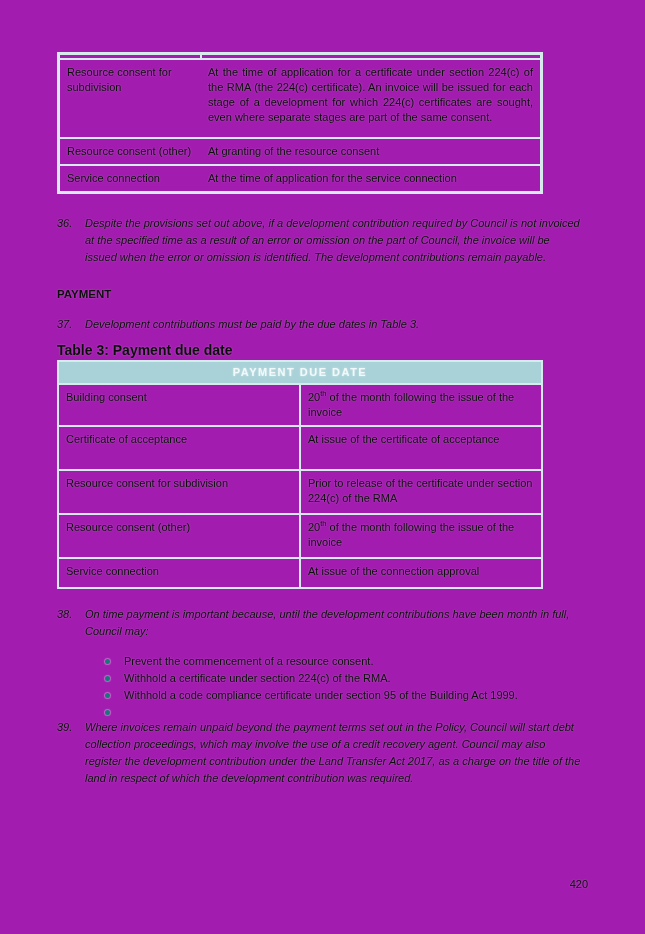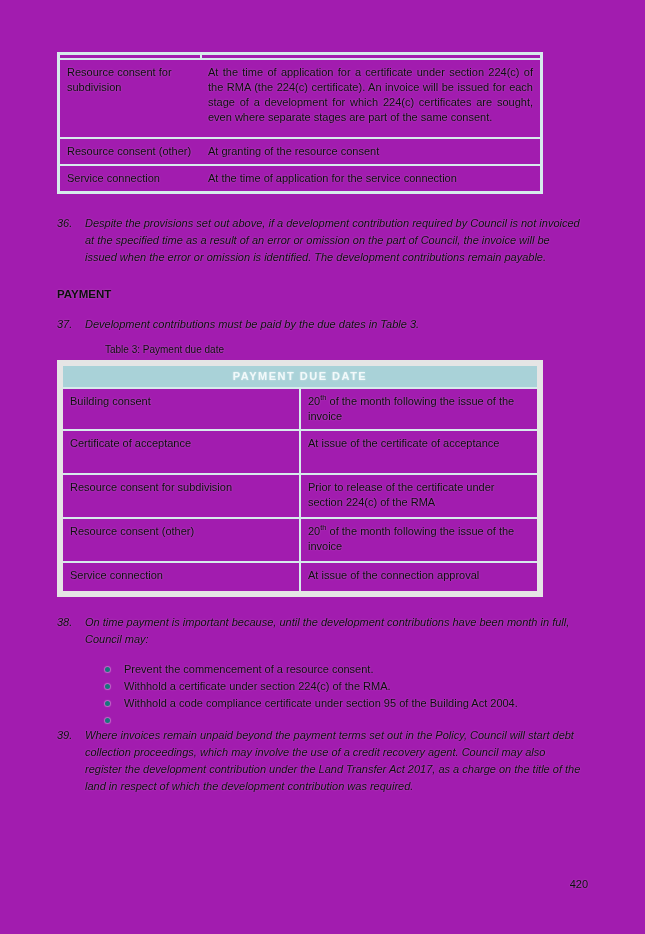--- a/index.html
+++ b/index.html
@@ -32,21 +32,21 @@
   .tbl-top { margin-top: 52px; border: 3px solid #d7ebec; }
   .tbl-top tr { border-top: 2px solid #d7ebec; }
   .tbl-top tr.sliver { border-top: none; }
   .tbl-top tr.sliver td { padding: 0; height: 3px; }
   .tbl-top tr.sliver td:first-child { border-right: 2px solid #d7ebec; }
   .tbl-top .col-label { width: 140px; }
   .tbl-top .cell-value { text-align: justify; }
   .tbl-top tr.row-tall td { padding-bottom: 12px; }
 
   
-  .tbl3 { margin-top: 4px; border: 6px solid #e5e5e5; }
+  .tbl3 { margin-top: 4px; border: 2px solid #e5e5e5; }
   .tbl3 td { border: 2px solid #d7ebec; }
   .tbl3 .col-label { width: 140px; }
   .tbl3 td.hdr-cell {
     background: #a9d2d8;
     color: #f1f9fa;
     font-weight: bold;
     text-align: center;
     letter-spacing: 1.5px;
     height: 14px;
     padding: 3px 7px;
@@ -66,24 +66,23 @@
   .mt-p39 { margin-top: 15px; }
 
   .section-heading {
     margin: 20px 0 0 0;
     font-size: 11.5px;
     font-weight: bold;
     line-height: 17px;
   }
   .table-caption {
     margin-top: 11px;
-    font-size: 10px;
-    font-weight: normal;
+    font-size: 14px;
+    font-weight: bold;
     line-height: 12px;
-    margin-left: 48px;
   }
 
   
   ul.bullets { list-style: none; margin: 13px 0 0 0; padding: 0 0 0 48px; }
   ul.bullets li { position: relative; padding-left: 19px; line-height: 17px; }
   .bullet-dot {
     position: absolute; left: 0; top: 5.5px;
     width: 5px; height: 5px; border-radius: 50%;
     background: #17777b;
     box-shadow: 0 0 1px 1px rgba(255,255,255,0.35);
@@ -166,21 +165,21 @@
       </table>
 
     <div class="para mt-p38">
       <span class="num">38.</span>
       <div class="ptext">On time payment is important because, until the development contributions have been month in full, Council may:</div>
     </div>
 
     <ul class="bullets">
       <li><span class="bullet-dot"></span><span>Prevent the commencement of a resource consent.</span></li>
       <li><span class="bullet-dot"></span><span>Withhold a certificate under section 224(c) of the RMA.</span></li>
-      <li><span class="bullet-dot"></span><span>Withhold a code compliance certificate under section 95 of the Building Act 2004.</span></li>
+      <li><span class="bullet-dot"></span><span>Withhold a code compliance certificate under section 95 of the Building Act 1999.</span></li>
       <li><span class="bullet-dot"></span></li>
     </ul>
 
     <div class="para mt-p39">
       <span class="num">39.</span>
       <div class="ptext">Where invoices remain unpaid beyond the payment terms set out in the Policy, Council will start debt collection proceedings, which may involve the use of a credit recovery agent. Council may also register the development contribution under the Land Transfer Act 2017, as a charge on the title of the land in respect of which the development contribution was required.</div>
     </div>
 
   </div>
 

